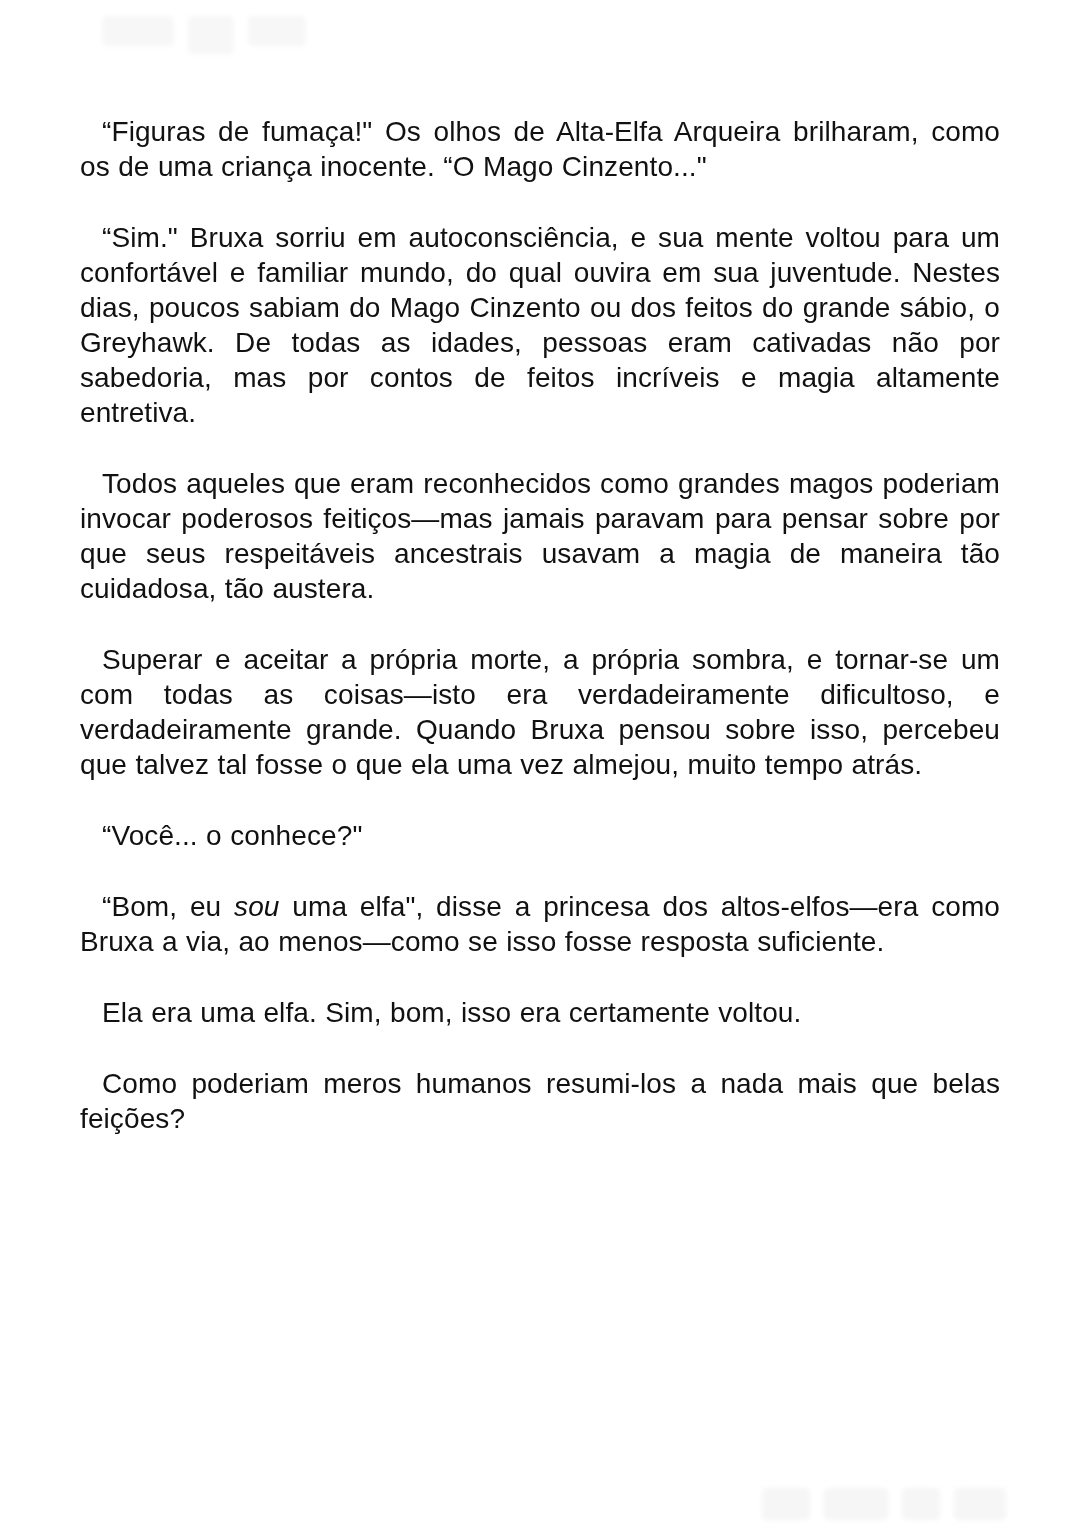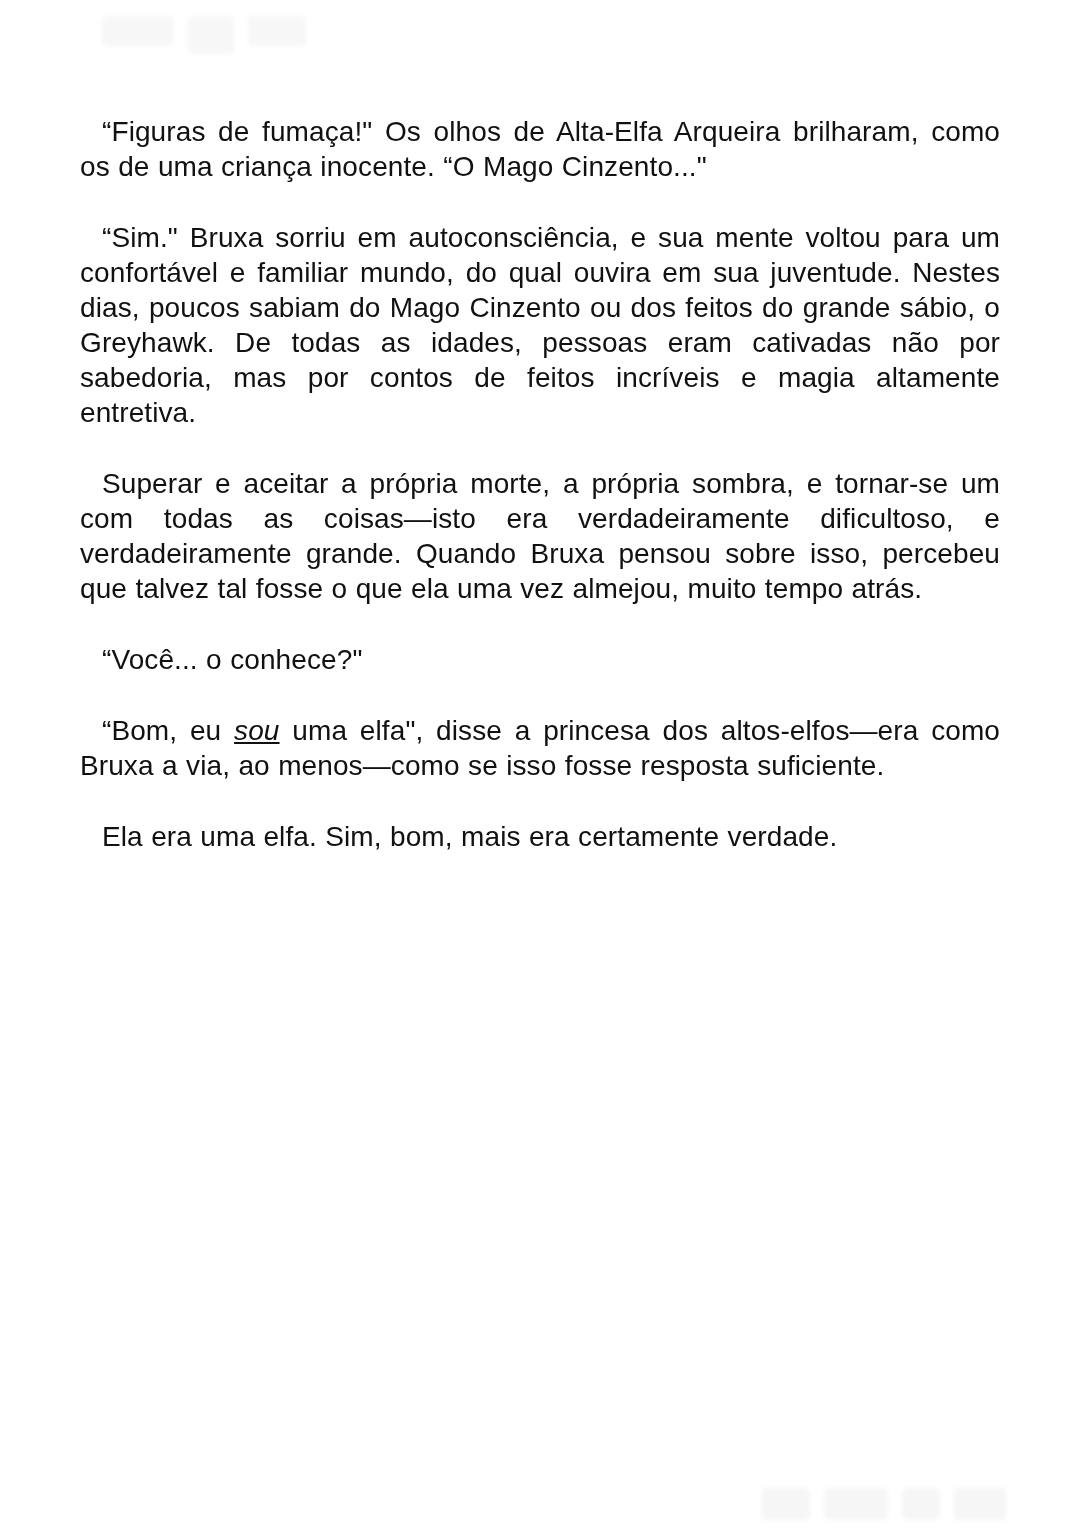--- a/index.html
+++ b/index.html
@@ -26,21 +26,21 @@
     font-size: 28px;
     line-height: 35px;
   }
   .doc-body p {
     margin: 0 0 36px 0;
     text-align: justify;
     text-indent: 22px;
     letter-spacing: 0.1px;
     word-spacing: 0.5px;
   }
-  .doc-body p span.i { font-style: italic; text-decoration: underline; }
+  .doc-body p span.i { font-style: italic; }
   
   .wm {
     position: absolute;
     display: flex;
     gap: 14px;
     filter: blur(2px);
   }
   .wm .blob {
     background: #f7f7f7;
     border-radius: 5px;
@@ -64,24 +64,26 @@
 
   <div class="wm wm-top">
     <div class="blob b1"></div>
     <div class="blob b2"></div>
     <div class="blob b3"></div>
   </div>
 
   <div class="doc-body">
       <p><span>“Figuras de fumaça!" Os olhos de Alta-Elfa Arqueira brilharam, como os de uma criança inocente. “O Mago Cinzento..."</span></p>
       <p><span>“Sim." Bruxa sorriu em autoconsciência, e sua mente voltou para um confortável e familiar mundo, do qual ouvira em sua juventude. Nestes dias, poucos sabiam do Mago Cinzento ou dos feitos do grande sábio, o Greyhawk. De todas as idades, pessoas eram cativadas não por sabedoria, mas por contos de feitos incríveis e magia altamente entretiva.</span></p>
+      <p><span>Todos aqueles que eram reconhecidos como grandes magos poderiam invocar poderosos feitiços—mas jamais paravam para pensar sobre por que seus respeitáveis ancestrais usavam a magia de maneira tão cuidadosa, tão austera.</span></p>
       <p><span>Superar e aceitar a própria morte, a própria sombra, e tornar-se um com todas as coisas—isto era verdadeiramente dificultoso, e verdadeiramente grande. Quando Bruxa pensou sobre isso, percebeu que talvez tal fosse o que ela uma vez almejou, muito tempo atrás.</span></p>
       <p><span>“Você... o conhece?"</span></p>
       <p><span>“Bom, eu </span><span class="i">sou</span><span> uma elfa", disse a princesa dos altos-elfos—era como Bruxa a via, ao menos—como se isso fosse resposta suficiente.</span></p>
-      <p><span>Ela era uma elfa. Sim, bom, mais era certamente verdade.</span></p>
+      <p><span>Ela era uma elfa. Sim, bom, isso era certamente voltou.</span></p>
+      <p><span>Como poderiam meros humanos resumi-los a nada mais que belas feições?</span></p>
     </div>
 
   <div class="wm wm-bottom">
     <div class="blob b1"></div>
     <div class="blob b2"></div>
     <div class="blob b3"></div>
     <div class="blob b4"></div>
   </div>
 
 </div>

